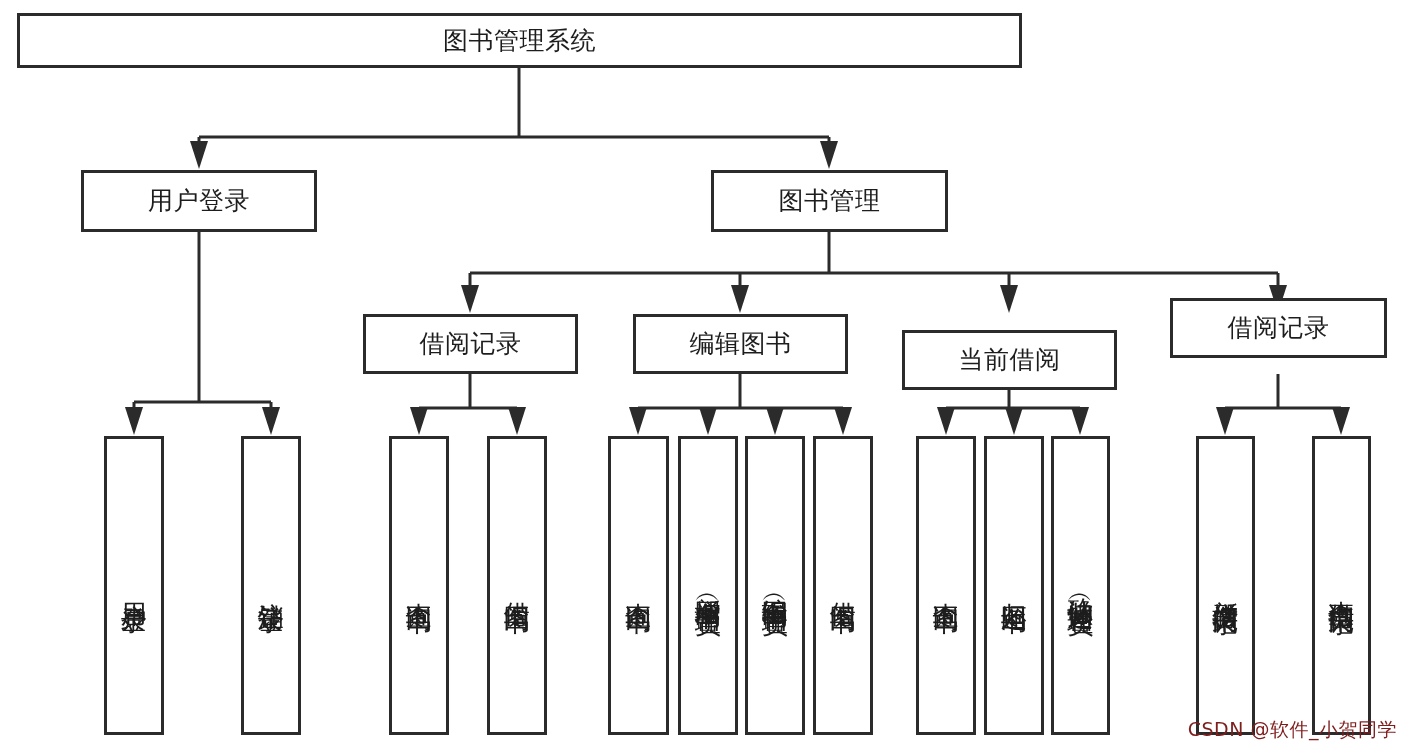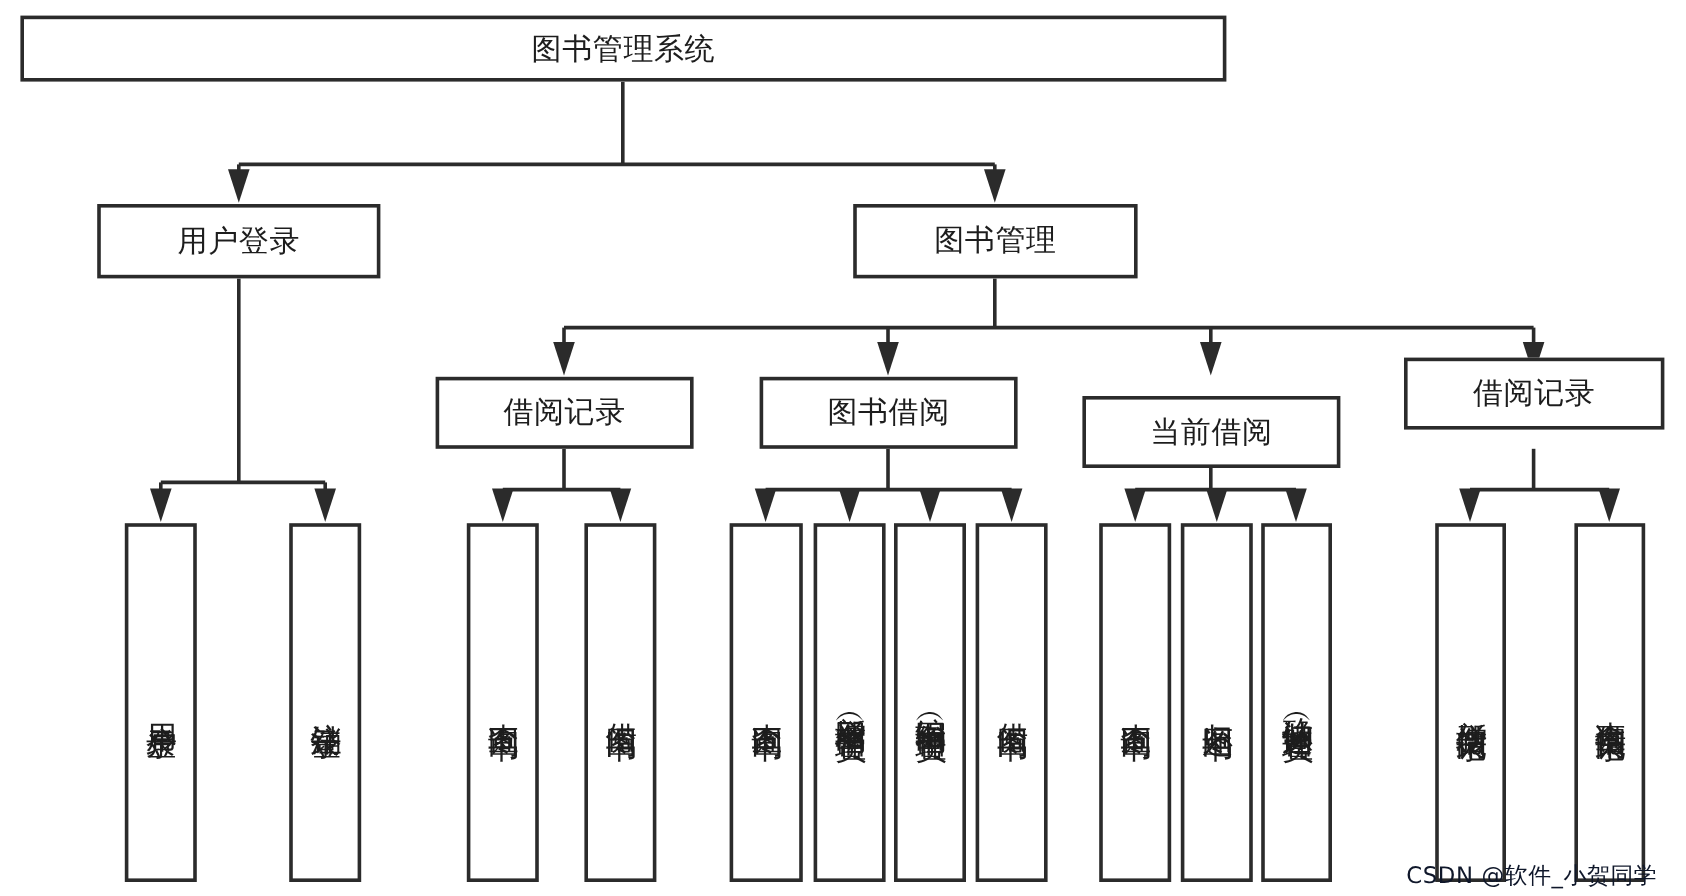--- a/index.html
+++ b/index.html
@@ -50,24 +50,24 @@
   #edges {
     position: absolute;
     left: 0;
     top: 0;
     width: 1405px;
     height: 747px;
     pointer-events: none;
   }
   .watermark {
     position: absolute;
-    right: 24px;
+    right: 8px;
     bottom: 4px;
     font-size: 19px;
-    color: #0f172a;
+    color: #7f1d1d;
     white-space: nowrap;
     letter-spacing: 0.5px;
   }
 </style>
 </head>
 <body>
 
 <div id="canvas">
   <svg id="edges" viewBox="0 0 1405 747" xmlns="http://www.w3.org/2000/svg">
       <line x1="519" y1="68" x2="519" y2="137" stroke="#2b2b2b" stroke-width="3"></line>
@@ -121,21 +121,21 @@
       <line x1="1225" y1="408" x2="1225" y2="409" stroke="#2b2b2b" stroke-width="3"></line>
       <path d="M 1216 407 L 1234 407 L 1225 435 Z" fill="#2b2b2b"></path>
       <line x1="1341" y1="408" x2="1341" y2="409" stroke="#2b2b2b" stroke-width="3"></line>
       <path d="M 1332 407 L 1350 407 L 1341 435 Z" fill="#2b2b2b"></path>
     </svg>
   <div id="nodes">
       <div class="node horiz" style="left: 17px; top: 13px; width: 1005px; height: 55px;">图书管理系统</div>
       <div class="node horiz" style="left: 81px; top: 170px; width: 236px; height: 62px;">用户登录</div>
       <div class="node horiz" style="left: 711px; top: 170px; width: 237px; height: 62px; font-family: Liberation Serif, serif;">图书管理</div>
       <div class="node horiz" style="left: 363px; top: 314px; width: 215px; height: 60px;">借阅记录</div>
-      <div class="node horiz" style="left: 633px; top: 314px; width: 215px; height: 60px;">图书借阅</div>
+      <div class="node horiz" style="left: 633px; top: 314px; width: 215px; height: 60px;">编辑图书</div>
       <div class="node horiz" style="left: 902px; top: 314px; width: 215px; height: 60px; margin-top: 16px;">当前借阅</div>
       <div class="node horiz" style="left: 1170px; top: 298px; width: 217px; height: 60px;">借阅记录</div>
       <div class="node vert" style="left: 104px; top: 436px; width: 60px; height: 299px;">
         <span class="vtext">用户登录</span>
       </div>
       <div class="node vert" style="left: 241px; top: 436px; width: 60px; height: 299px;">
         <span class="vtext">注销登录</span>
       </div>
       <div class="node vert" style="left: 389px; top: 436px; width: 60px; height: 299px;">
         <span class="vtext">查询图书</span>

